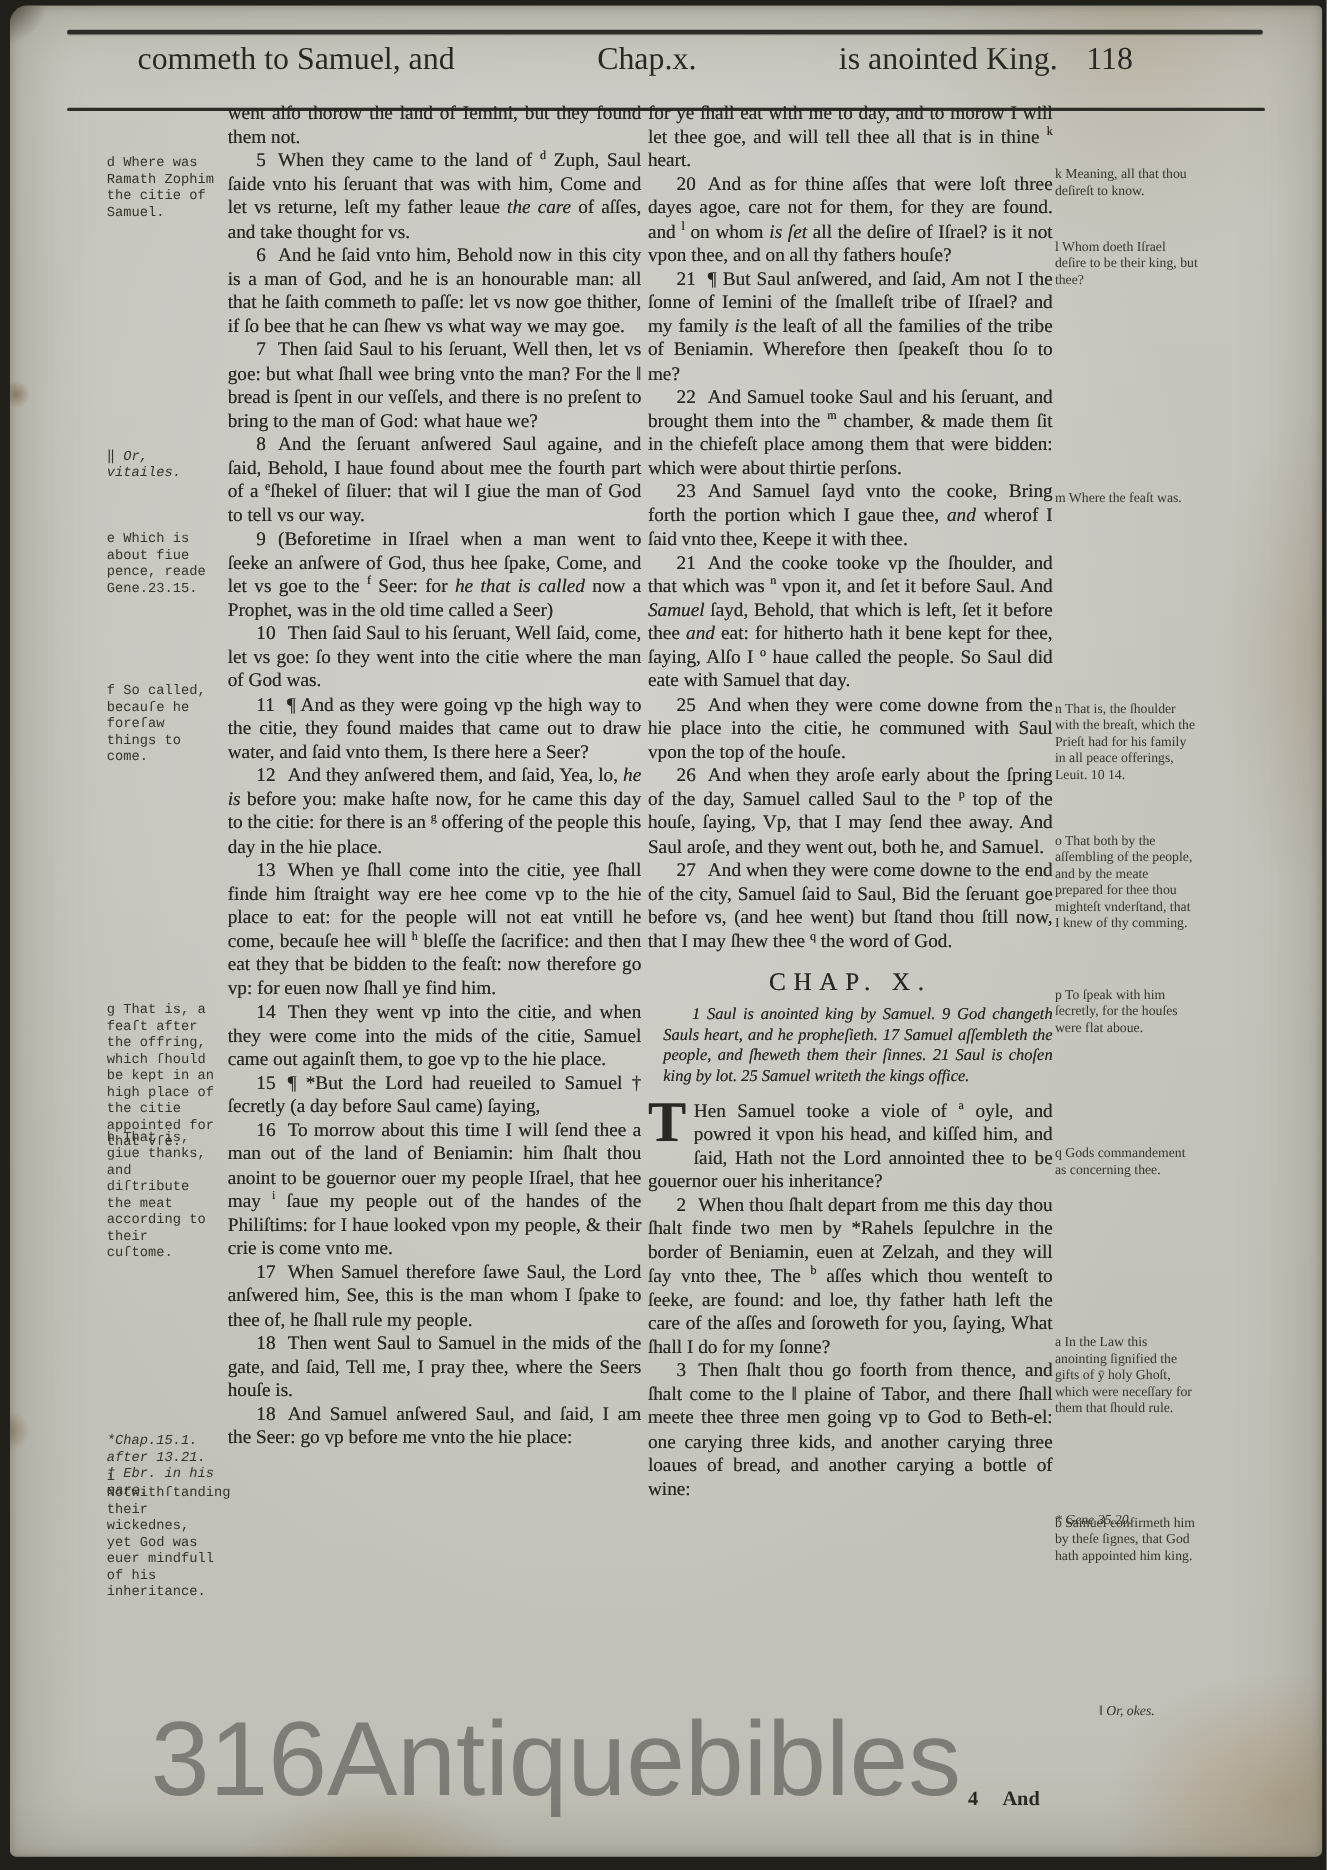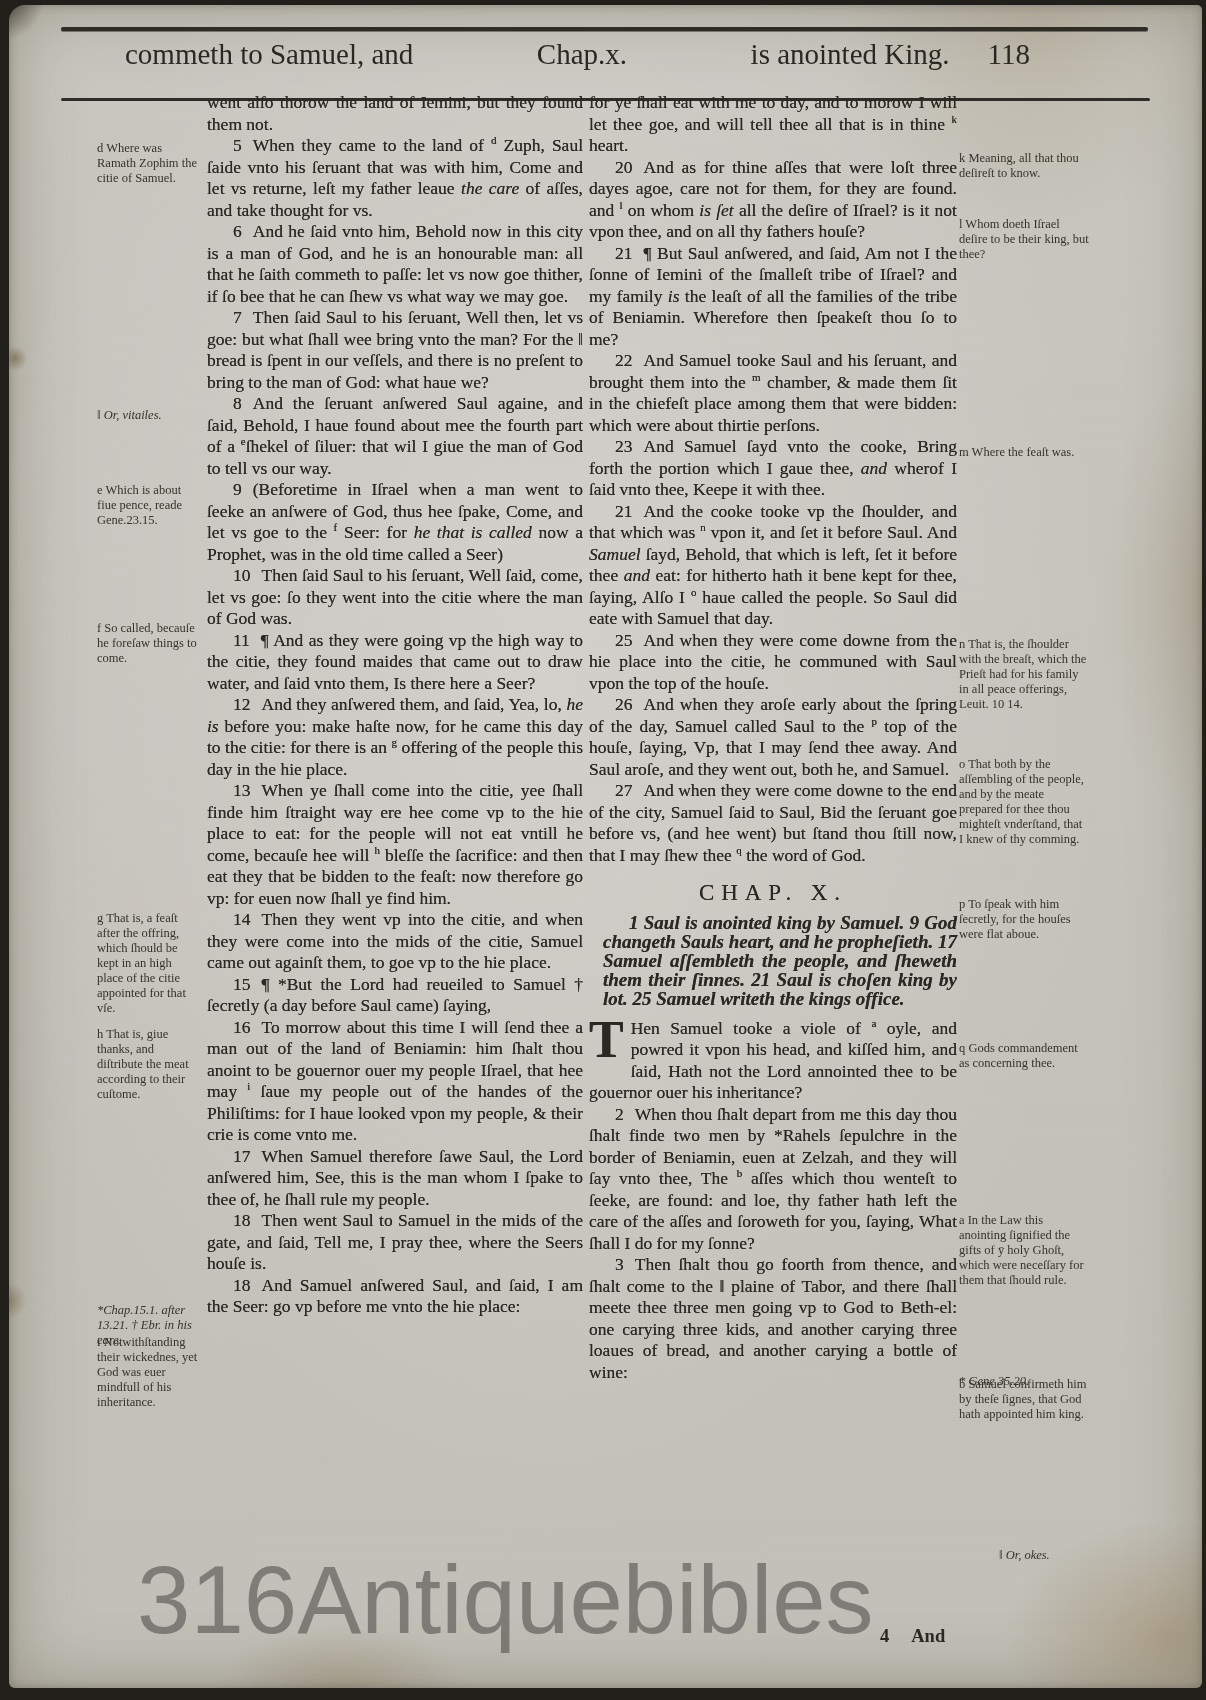--- a/index.html
+++ b/index.html
@@ -25,42 +25,42 @@
     border-radius:16px 5px 6px 6px;
   }
   .rule{position:absolute;background:var(--rule,#2e2c26);border-radius:2px;}
   .rule-top{left:52px;right:54px;top:22px;height:4px;box-shadow:0 1px 0 rgba(46,44,38,.5);}
   .rule-mid{left:52px;right:52px;top:93px;height:2.6px;}
   .header{
     position:absolute;left:116px;right:172px;top:33px;
     display:flex;justify-content:space-between;align-items:flex-end;
     font-size:29px;color:var(--ink,#2a2823);white-space:nowrap;
   }
-  .header .pgnum{margin-left:38px;}
+  .header .pgnum{margin-left:26px;}
   .rightgrp{display:flex;align-items:baseline;}
   .col{position:absolute;top:87px;color:var(--ink,#2a2823);
     font-size:17.5px;line-height:21.5px;text-align:justify;
     text-shadow:0 0 .35px rgba(42,40,35,.8);}
   .col-left{left:198px;width:376px;}
   .col-right{left:580px;width:368px;}
   .verse{margin:0;text-indent:26px;}
   .verse.cont{text-indent:0;}
   .vnum{margin-right:11px;}
   .vnum:empty{display:none;margin:0;}
   sup{font-size:11px;line-height:0;}
   em{font-style:italic;}
   .chap-head{margin:16px 0 9px;text-align:center;text-indent:0;
     font-size:23px;letter-spacing:.30em;}
-  .summary{margin:0 0 10px 14px;font-style:italic;font-size:19px;line-height:19px;text-align:justify;font-weight:bold;}
+  .summary{margin:0 0 10px 14px;font-style:italic;font-size:15px;line-height:19px;text-align:justify;}
   .dropcap{float:left;font-size:52px;line-height:40px;height:42px;margin:2px 7px 0 0;
     font-weight:bold;}
   .opening{text-indent:0;}
   .margin-notes{position:absolute;top:0;height:100%;color:var(--margin_ink,#363329);
     font-size:12.5px;line-height:15px;}
-  .mn-left{left:88px;width:102px;}
+  .mn-left{left:88px;width:102px;font-family:Liberation Mono, monospace;}
   .mn-right{left:950px;width:130px;}
   .mnote{position:absolute;left:0;width:100%;}
   .mnote.it{font-style:italic;margin-top:35px;}
   .catchword{position:absolute;left:871px;top:1621px;font-size:18.5px;font-weight:bold;
     color:var(--ink,#2a2823);}
   .catchword .cw-word{margin-left:22px;}
   .watermark{
     position:absolute;left:128px;top:1540px;
     font-family:"Liberation Sans","DejaVu Sans",sans-serif;
     font-size:96px;letter-spacing:0;color:var(--watermark,#6f6f6f);

